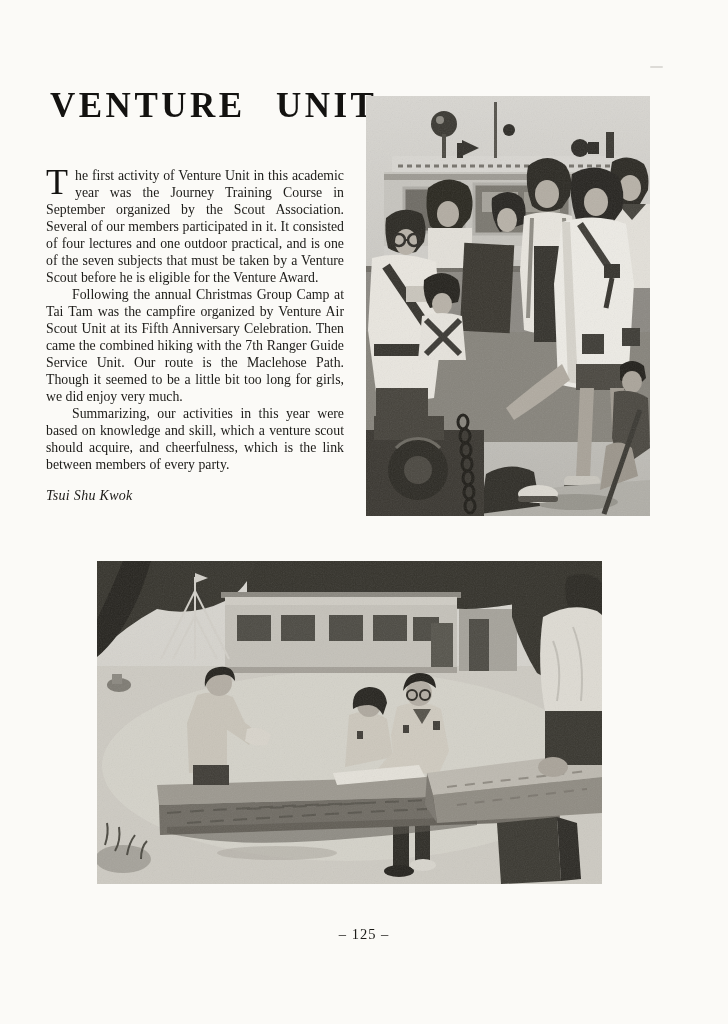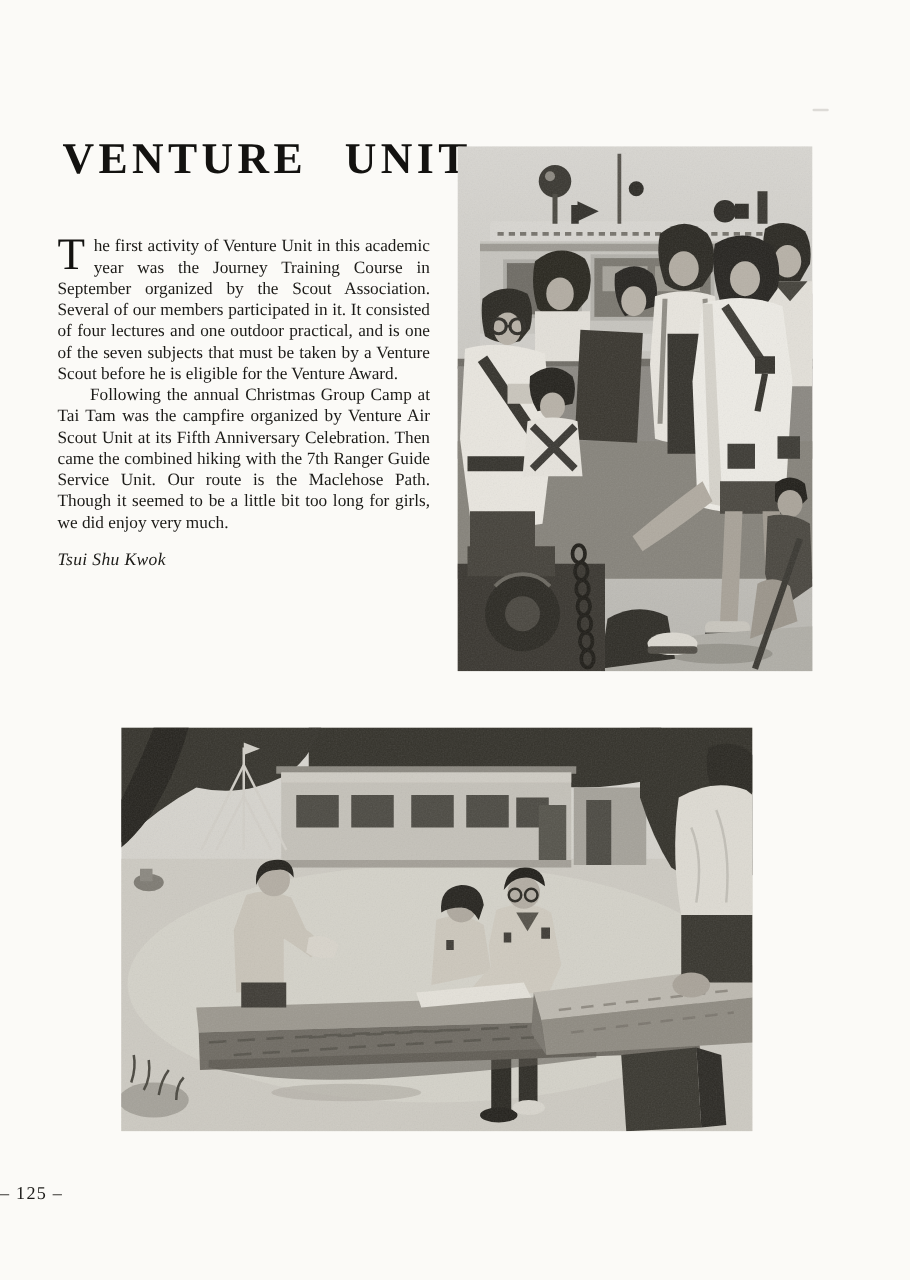--- a/index.html
+++ b/index.html
@@ -4,21 +4,21 @@
 <style>
   html,body{margin:0;padding:0;}
   body{
     width:728px;height:1024px;
     background:#fbfaf7;
     font-family:"Liberation Serif", serif;
     color:#1c1b18;
     position:relative;
     overflow:hidden;
   }
-  .page{position:absolute;inset:0;margin-top:21px;}
+  .page{position:absolute;inset:0;}
 
   .title{
     position:absolute;left:50px;top:86px;margin:0;
     font-size:35px;font-weight:700;
     letter-spacing:3.5px;word-spacing:18px;
     color:#131210;white-space:nowrap;
   }
 
   .body-text{
     position:absolute;left:46px;top:167px;width:298px;
@@ -40,21 +40,21 @@
     letter-spacing:0.3px;
   }
 
   figure.photo{margin:0;padding:0;position:absolute;}
   .photo-top{left:366px;top:96px;width:284px;height:420px;}
   .photo-bottom{left:97px;top:561px;width:505px;height:323px;}
   figure.photo svg{display:block;}
 
   .page-number{
     position:absolute;left:0;top:926px;width:728px;
-    font-size:14.5px;letter-spacing:1px;
+    text-align:center;font-size:14.5px;letter-spacing:1px;
     color:#1c1b18;
   }
   .scan-mark{
     position:absolute;left:650px;top:66px;width:13px;height:2px;
     background:#dddbd7;border-radius:2px;
   }
 </style>
 </head>
 <body>
 
@@ -195,20 +195,21 @@
       <rect width="284" height="420" filter="url(#p1g)" opacity="0.13"></rect>
     </svg>
   </figure>
 
   <div class="body-text">
     <p class="para">
       <span class="dropcap">T</span>
       <span>he first activity of Venture Unit in this academic year was the Journey Training Course in September organized by the Scout Association. Several of our members participated in it. It consisted of four lectures and one outdoor practical, and is one of the seven subjects that must be taken by a Venture Scout before he is eligible for the Venture Award.</span>
     </p>
     <p class="para indent">Following the annual Christmas Group Camp at Tai Tam was the campfire organized by Venture Air Scout Unit at its Fifth Anniversary Celebration. Then came the combined hiking with the 7th Ranger Guide Service Unit. Our route is the Maclehose Path. Though it seemed to be a little bit too long for girls, we did enjoy very much.</p>
+    <p class="para indent">Summarizing, our activities in this year were based on knowledge and skill, which a venture scout should acquire, and cheerfulness, which is the link between members of every party.</p>
     <p class="author">Tsui Shu Kwok</p>
   </div>
 
   <figure class="photo photo-bottom" aria-label="Scouts sitting at wooden benches in a playground studying a map">
     <svg width="505" height="323" viewBox="0 0 505 323" role="img">
       <defs>
         <linearGradient id="p2sky" x1="0" y1="0" x2="0" y2="1">
           <stop offset="0" stop-color="#d8d6d0"></stop>
             <stop offset="1" stop-color="#cfccc5"></stop>
         </linearGradient>

